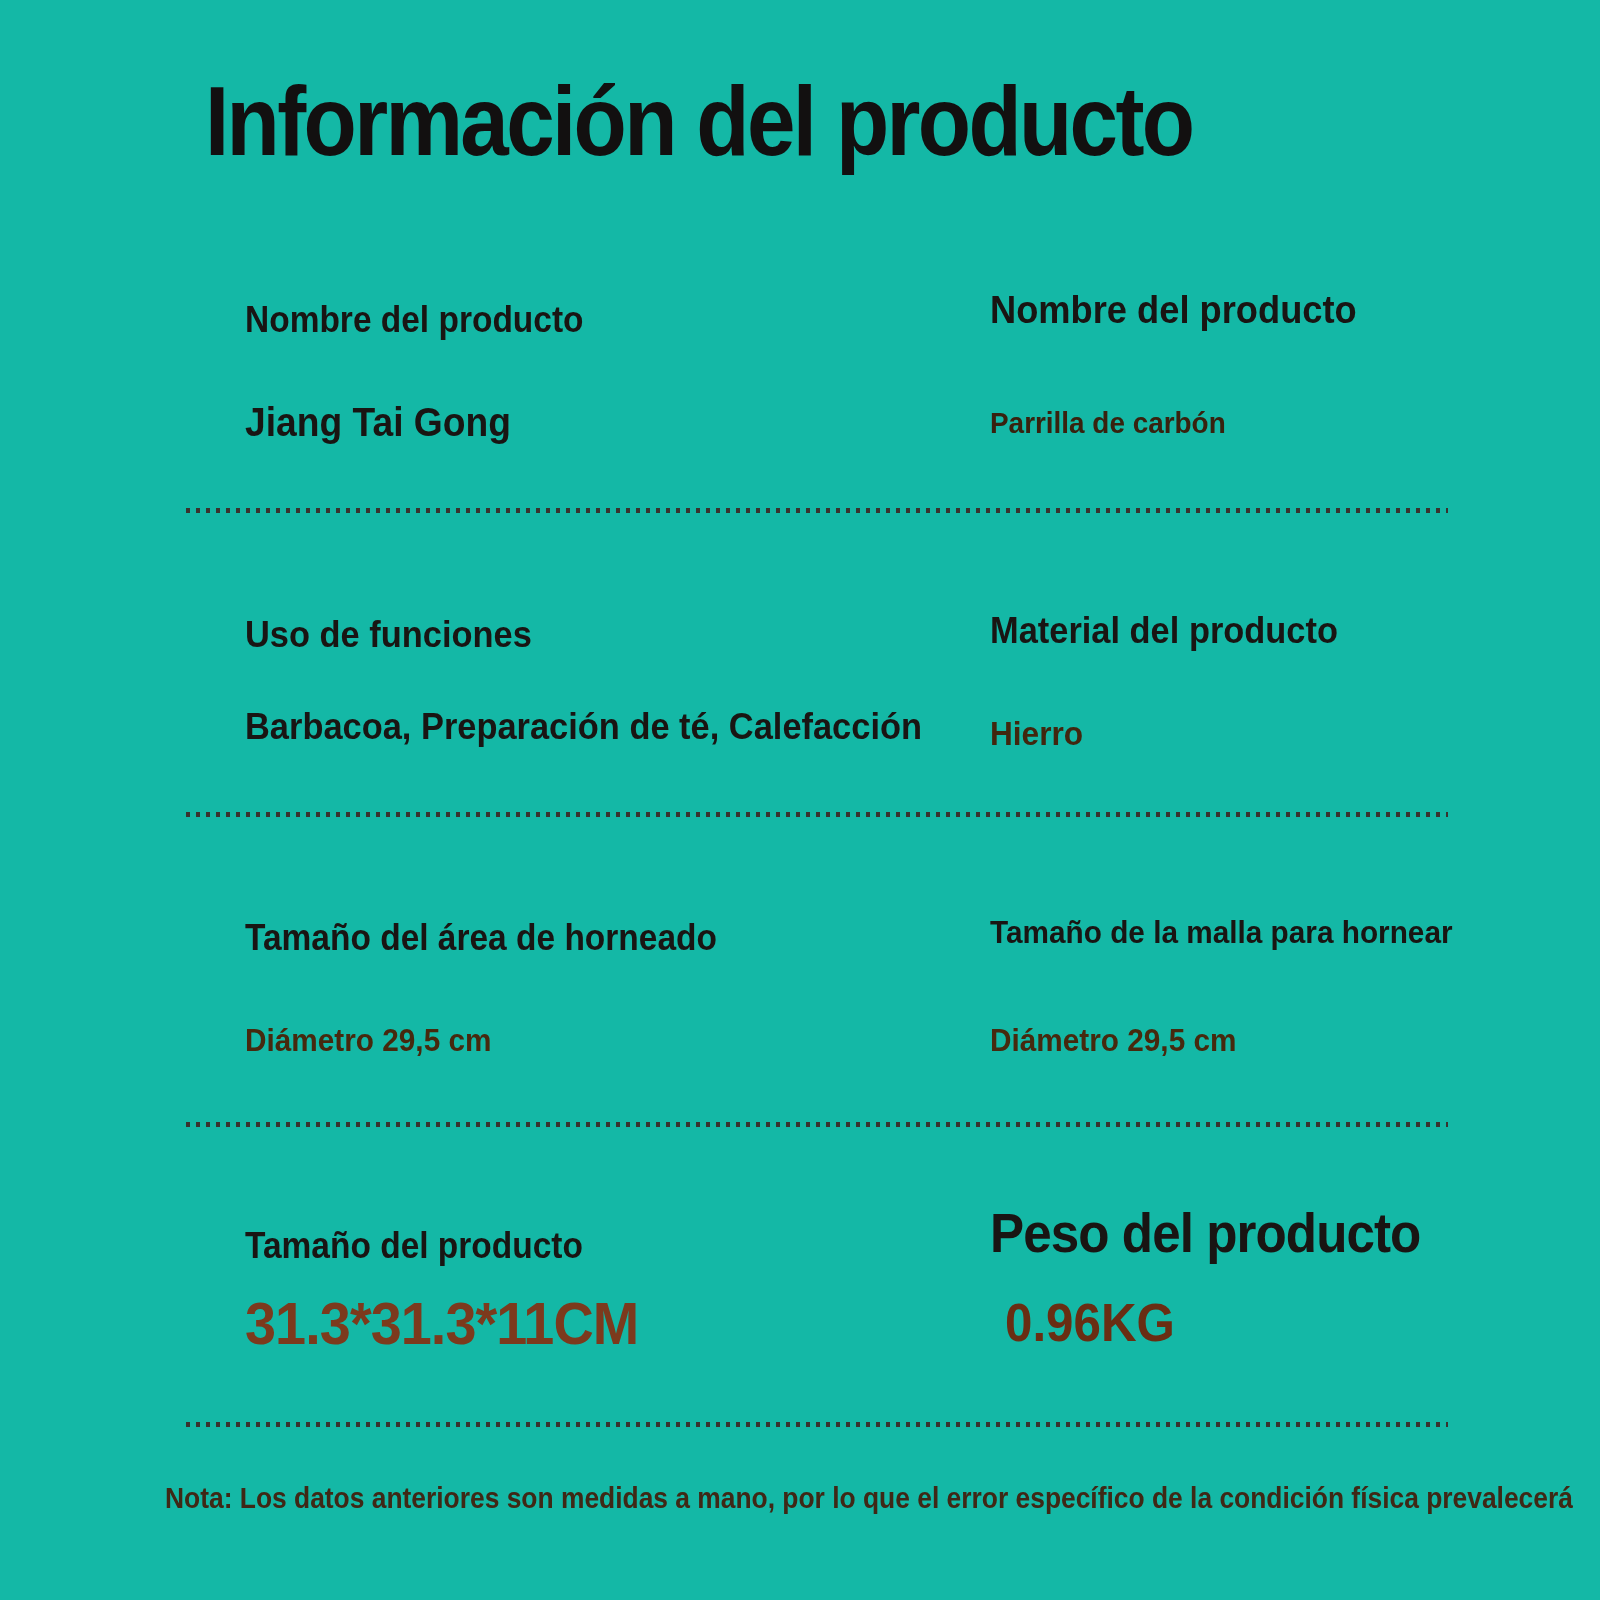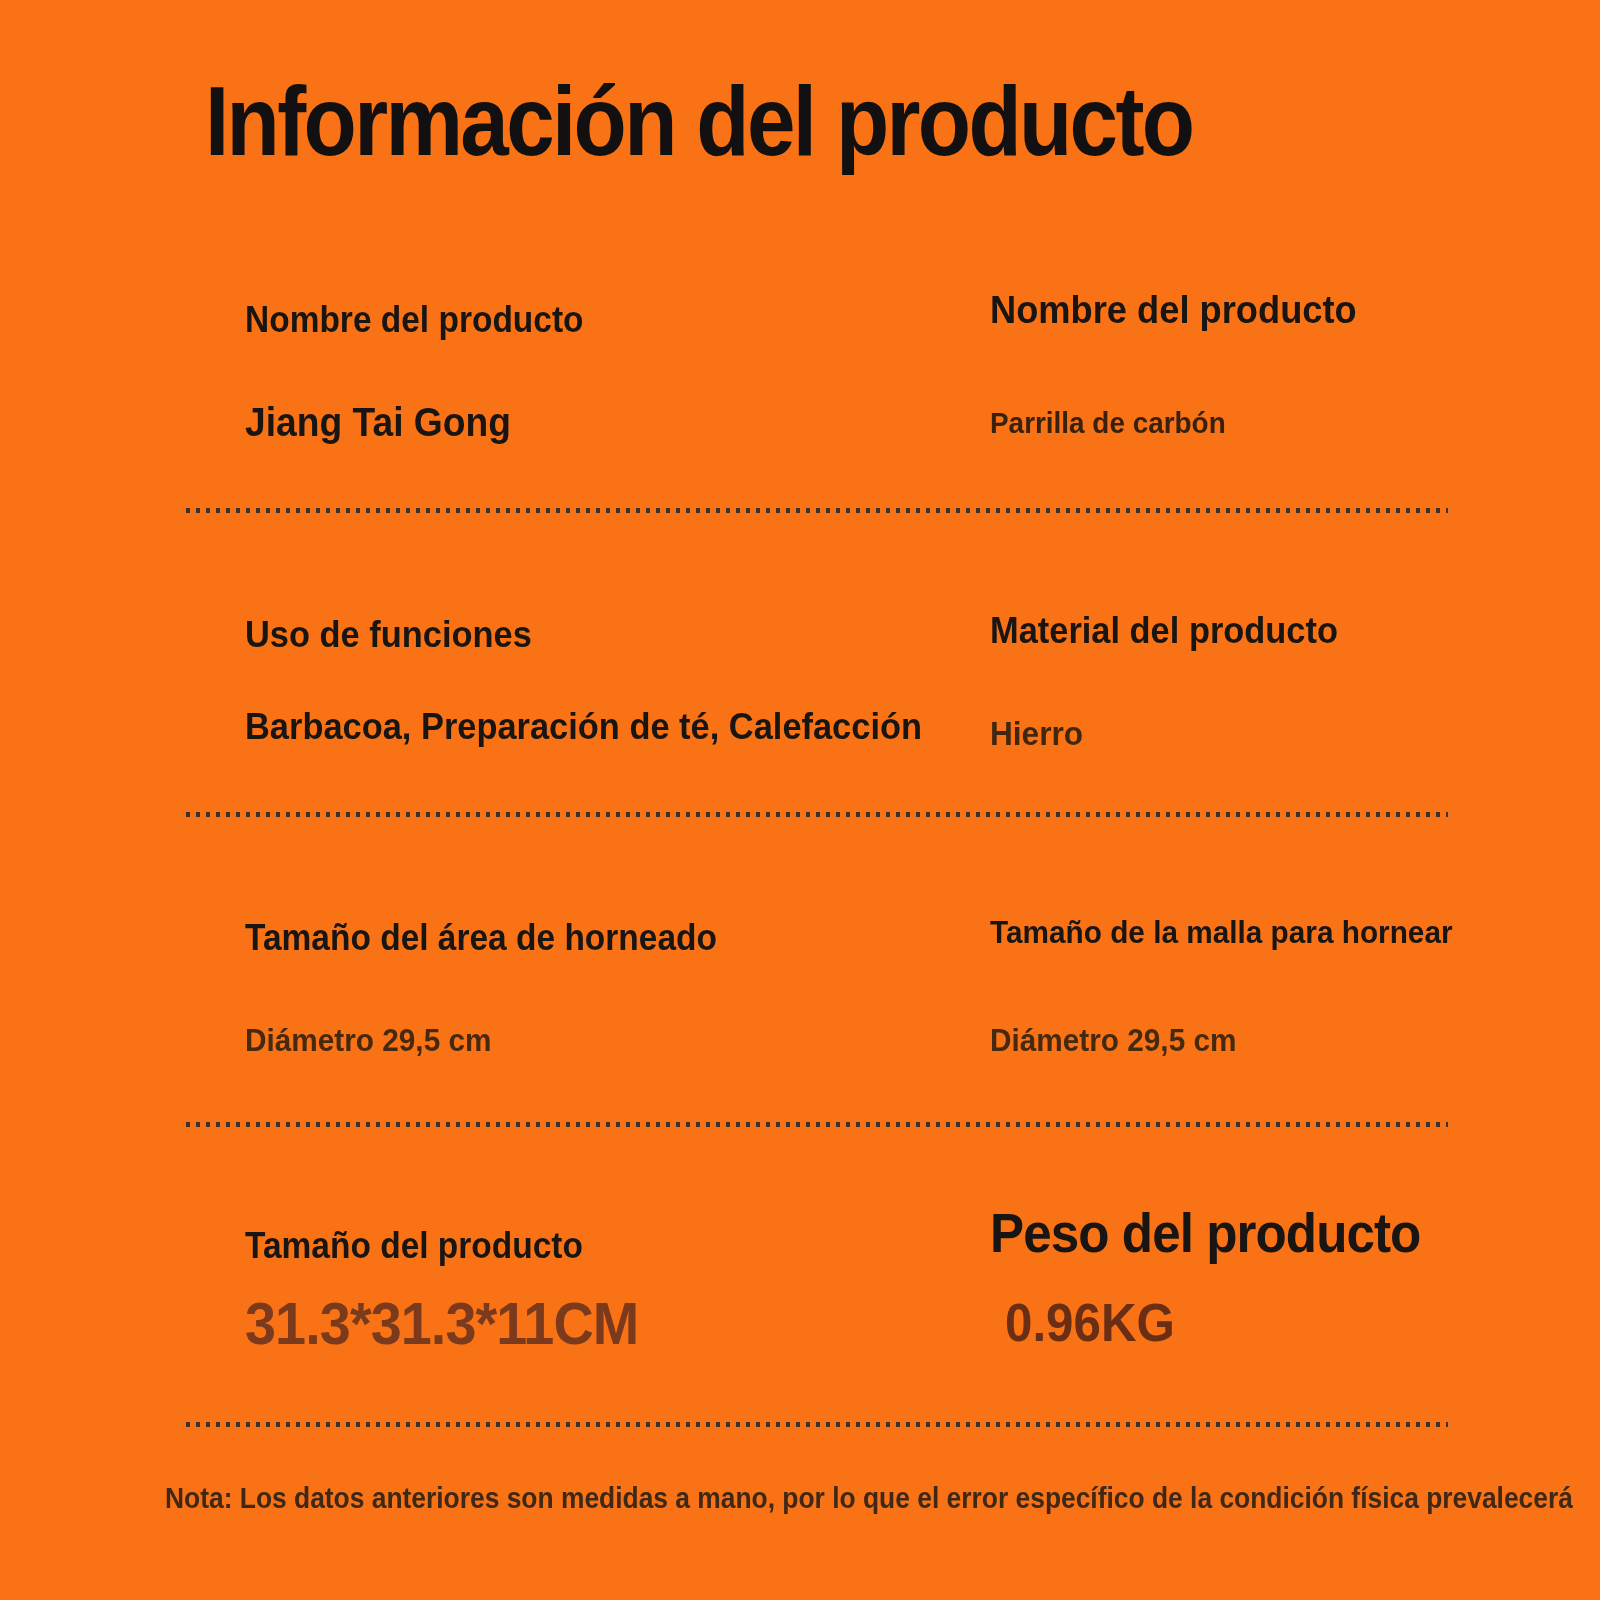--- a/index.html
+++ b/index.html
@@ -1,20 +1,20 @@
 <!DOCTYPE html>
 <html><head>
 <meta charset="utf-8">
 <style>
   html, body { margin: 0; padding: 0; background: #ffffff; }
   .canvas {
     position: relative;
     width: 1600px;
     height: 1600px;
-    background: #f97316;
+    background: #14b8a6;
     font-family: "Liberation Sans", sans-serif;
     overflow: hidden;
   }
   .txt {
     position: absolute;
     white-space: nowrap;
     font-weight: 700;
     color: #191513;
     transform: scaleX(0.93);
     transform-origin: left top;

